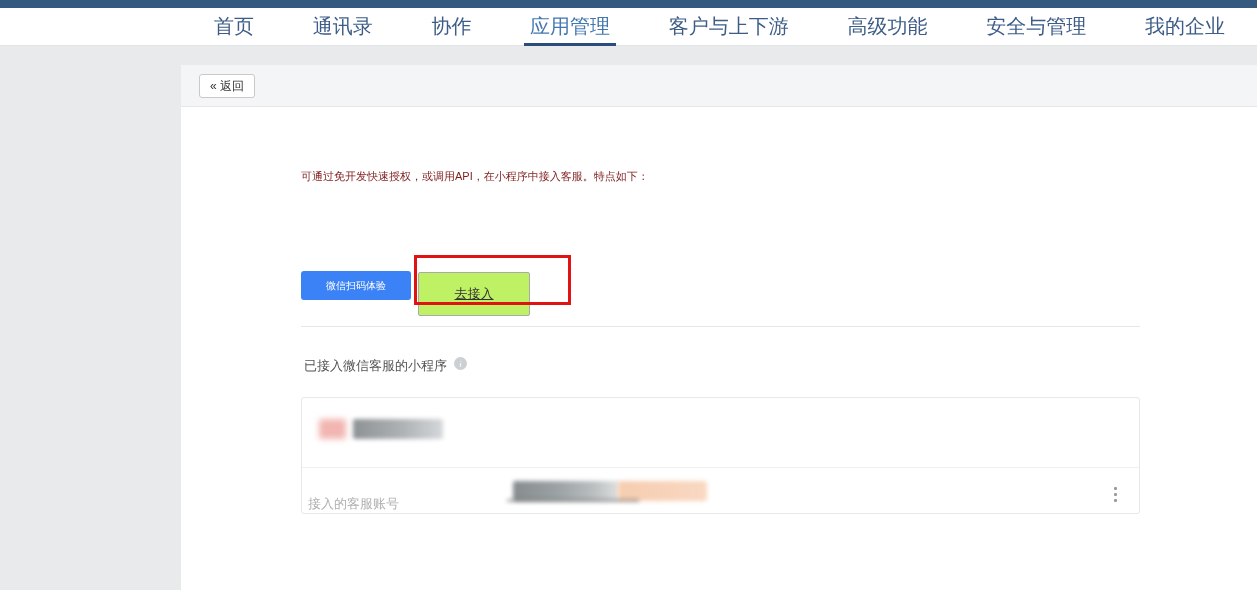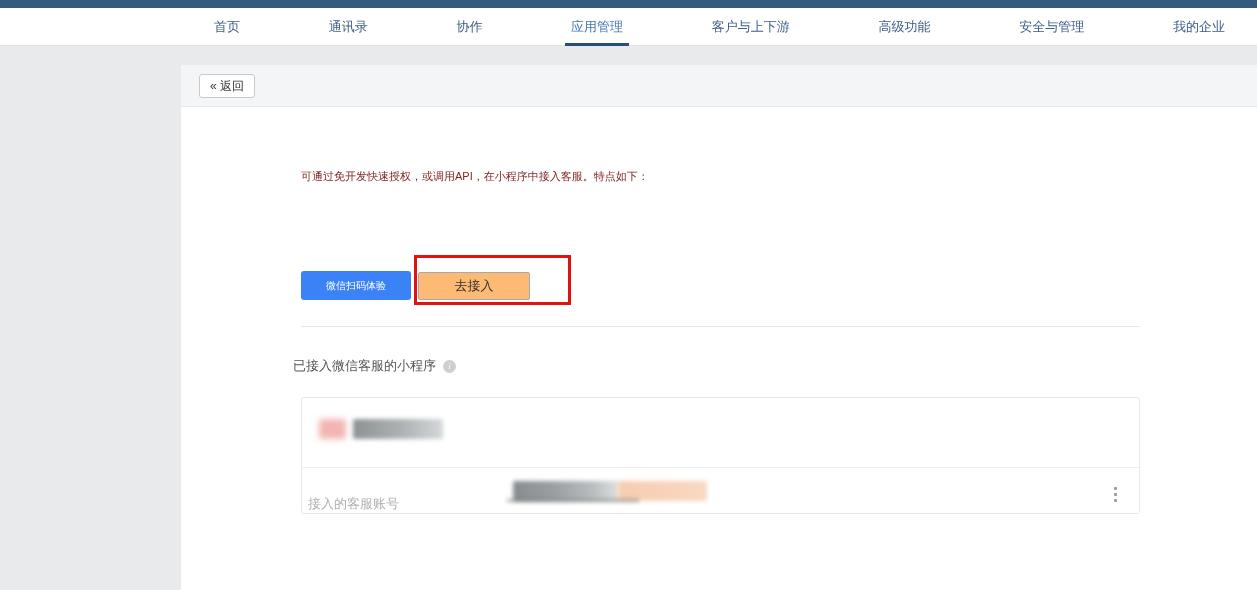--- a/index.html
+++ b/index.html
@@ -8,21 +8,21 @@
 
   .page { position:relative; width:1257px; height:590px; background:#e9eaec; overflow:hidden; }
 
   
   .topbar { position:absolute; top:0; left:0; right:0; height:8px; background:#345a80; }
 
   
   .nav { position:absolute; top:8px; left:0; right:0; height:38px; background:#ffffff;
          border-bottom:1px solid #e3e4e6; display:flex; justify-content:space-between;
          padding:0 28px 0 210px; }
-  .tab { display:flex; align-items:center; position:relative; font-size:13px; color:#3d5c87;
+  .tab { display:flex; align-items:center; position:relative; font-size:20px; color:#3d5c87;
          cursor:pointer; padding:9px 4px; white-space:nowrap; }
   .tab.active { color:#4377b1; }
   .tab.active::after { content:""; position:absolute; left:-2px; right:-2px; bottom:-1px;
          height:3px; background:#2a4d7c; }
 
   
   .panel { position:absolute; left:181px; top:65px; right:0; bottom:0; background:#ffffff; }
   .panel-header { position:absolute; top:0; left:0; right:0; height:42px; background:#f4f5f6;
          border-bottom:1px solid #e6e7e9; }
   .back-btn { position:absolute; left:18px; top:9px; height:24px; padding:9px 10px;
@@ -30,30 +30,30 @@
          color:#333333; display:inline-flex; align-items:center; cursor:pointer; }
 
   .title { position:absolute; left:120px; top:72px; font-size:20px; color:#2b2b2b; }
   .desc  { position:absolute; left:120px; top:104px; font-size:11px; color:#7f1d1d; }
   .features { position:absolute; left:120px; top:127px; font-size:13px; color:#666666;
          line-height:21px; }
 
   .btn-blue { position:absolute; left:120px; top:206px; width:110px; height:29px;
          background:#3b82f6; color:#ffffff; border:none; border-radius:3px; font-size:10px;
          cursor:pointer; }
-  .btn-white { position:absolute; left:237px; top:207px; width:112px; height:28px;
-         background:#fdba74; color:#333333; border:1px solid #a9a9a9; border-radius:2px;
-         font-size:13px; cursor:pointer; }
+  .btn-white { position:absolute; left:237px; top:207px; width:112px; height:44px;
+         background:#bef264; color:#333333; border:1px solid #a9a9a9; border-radius:2px;
+         font-size:13px; cursor:pointer;text-decoration:underline; }
   .red-box { position:absolute; left:233px; top:190px; width:157px; height:50px;
          border:3px solid #e11212; pointer-events:none; }
 
   .divider { position:absolute; left:120px; top:261px; width:839px; height:1px; background:#e7e7e7; }
 
-  .section-label { position:absolute; left:112px; top:292px; font-size:13px; color:#555555;
-         display:flex; align-items:center; }
+  .section-label { position:absolute; left:123px; top:292px; font-size:13px; color:#555555;
+         display:flex; }
   .info-icon { display:inline-flex; align-items:center; justify-content:center; margin-left:7px;
          width:13px; height:13px; border-radius:50%; background:#ccd0d3; color:#ffffff;
          font-size:9px; font-style:italic; font-family:"Liberation Serif",serif; cursor:pointer; }
 
   
   .card { position:absolute; left:120px; top:332px; width:839px; height:117px;
          border:1px solid #e8e8e8; border-radius:3px; background:#ffffff; }
   .card-sep { position:absolute; top:69px; left:0; right:0; height:1px; background:#efefef; }
 
   .redact { position:absolute; border-radius:2px; }

